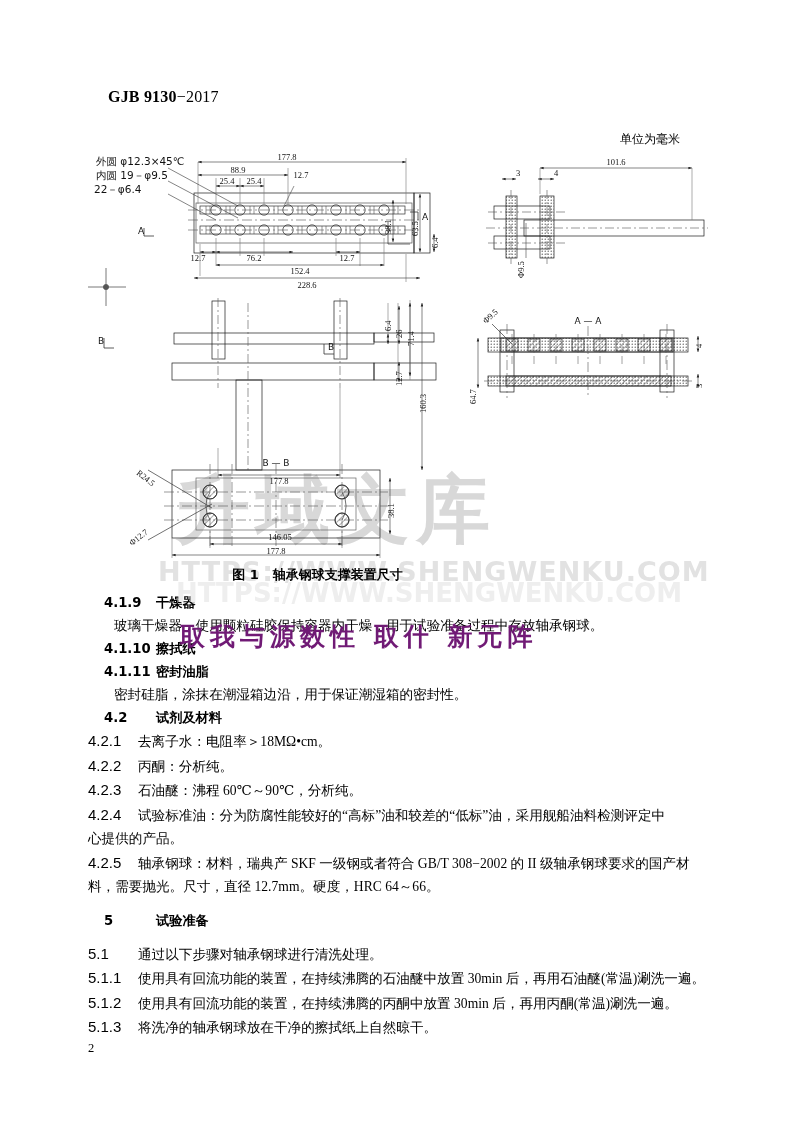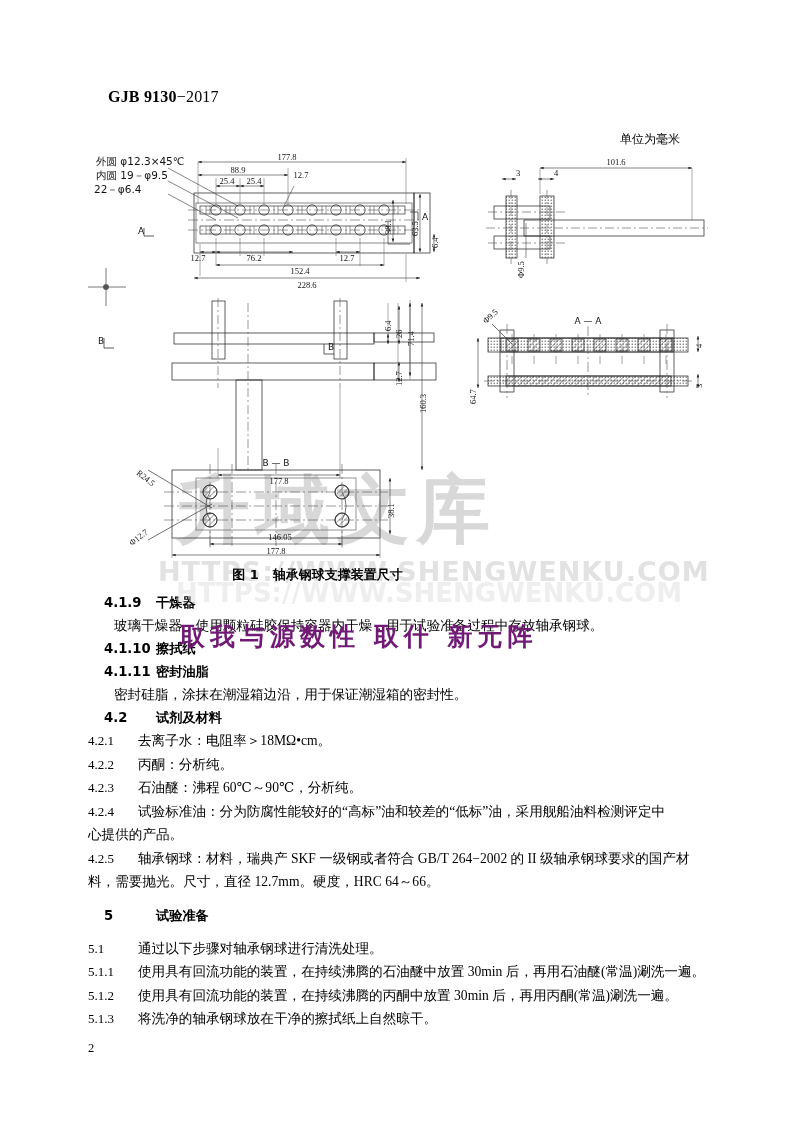--- a/index.html
+++ b/index.html
@@ -153,22 +153,22 @@
   }
   .p-num {
     font-size: 13.6px;
     line-height: 21.5px;
     margin: 0 0 2px 0;
     padding-left: 0;
   }
   .p-num .num {
     display: inline-block;
     min-width: 50px;
-    font-family: Liberation Serif, serif;
-    font-size: 13px;
+    font-family: Liberation Sans, sans-serif;
+    font-size: 15px;
   }
   .sec-gap { height: 10px; }
   .p-cont {
     font-size: 13.6px;
     line-height: 21.5px;
     margin: 0 0 2px 0;
   }
 
   
   .page-number {
@@ -587,21 +587,21 @@
       <span class="num">4.2.2</span><span>丙酮：分析纯。</span>
     </div>
     <div class="p-num">
       <span class="num">4.2.3</span><span>石油醚：沸程 60℃～90℃，分析纯。</span>
     </div>
     <div class="p-num">
       <span class="num">4.2.4</span><span>试验标准油：分为防腐性能较好的“高标”油和较差的“低标”油，采用舰船油料检测评定中</span>
     </div>
     <div class="p-cont">心提供的产品。</div>
     <div class="p-num">
-      <span class="num">4.2.5</span><span>轴承钢球：材料，瑞典产 SKF 一级钢或者符合 GB/T 264−2002 的 II 级轴承钢球要求的国产材</span>
+      <span class="num">4.2.5</span><span>轴承钢球：材料，瑞典产 SKF 一级钢或者符合 GB/T 308−2002 的 II 级轴承钢球要求的国产材</span>
     </div>
     <div class="p-cont">料，需要抛光。尺寸，直径 12.7mm。硬度，HRC 64～66。</div>
 
     <div class="sec-gap"></div>
 
     <div class="h-line">
       <span class="num">5</span><span>试验准备</span>
     </div>
 
     <div class="sec-gap"></div>

